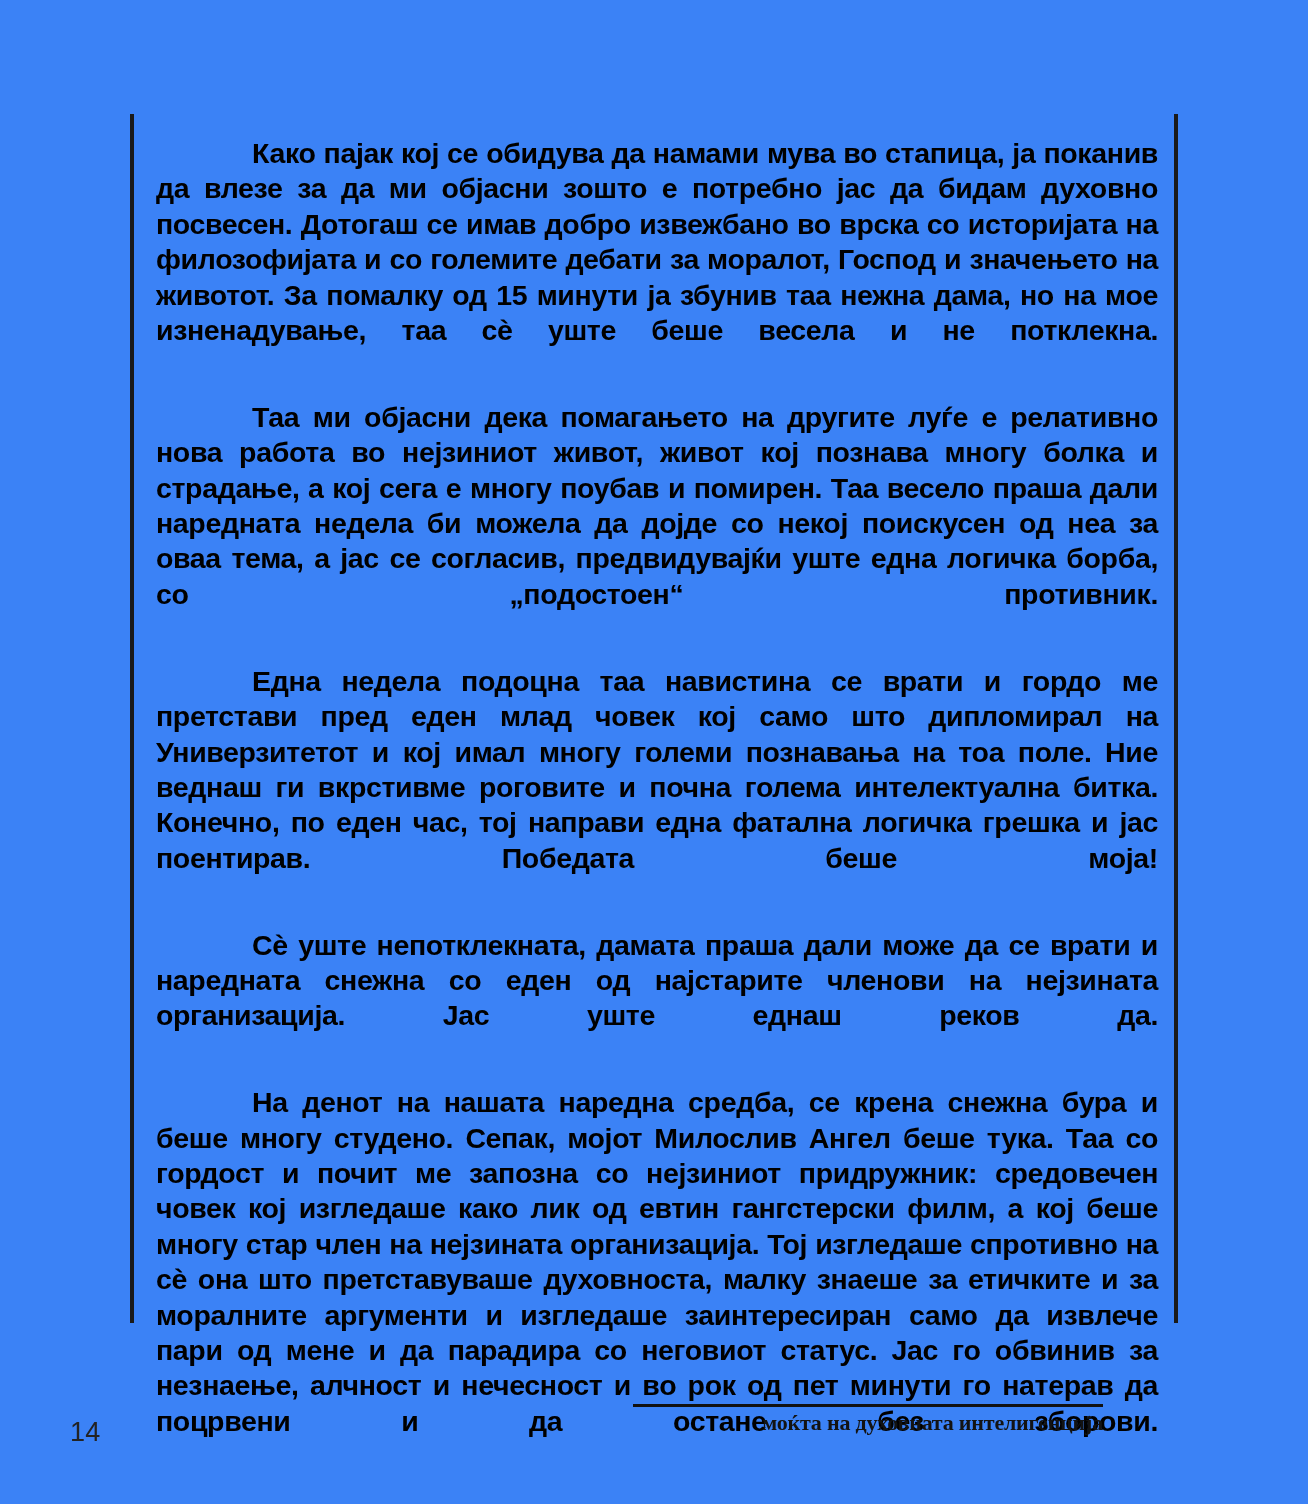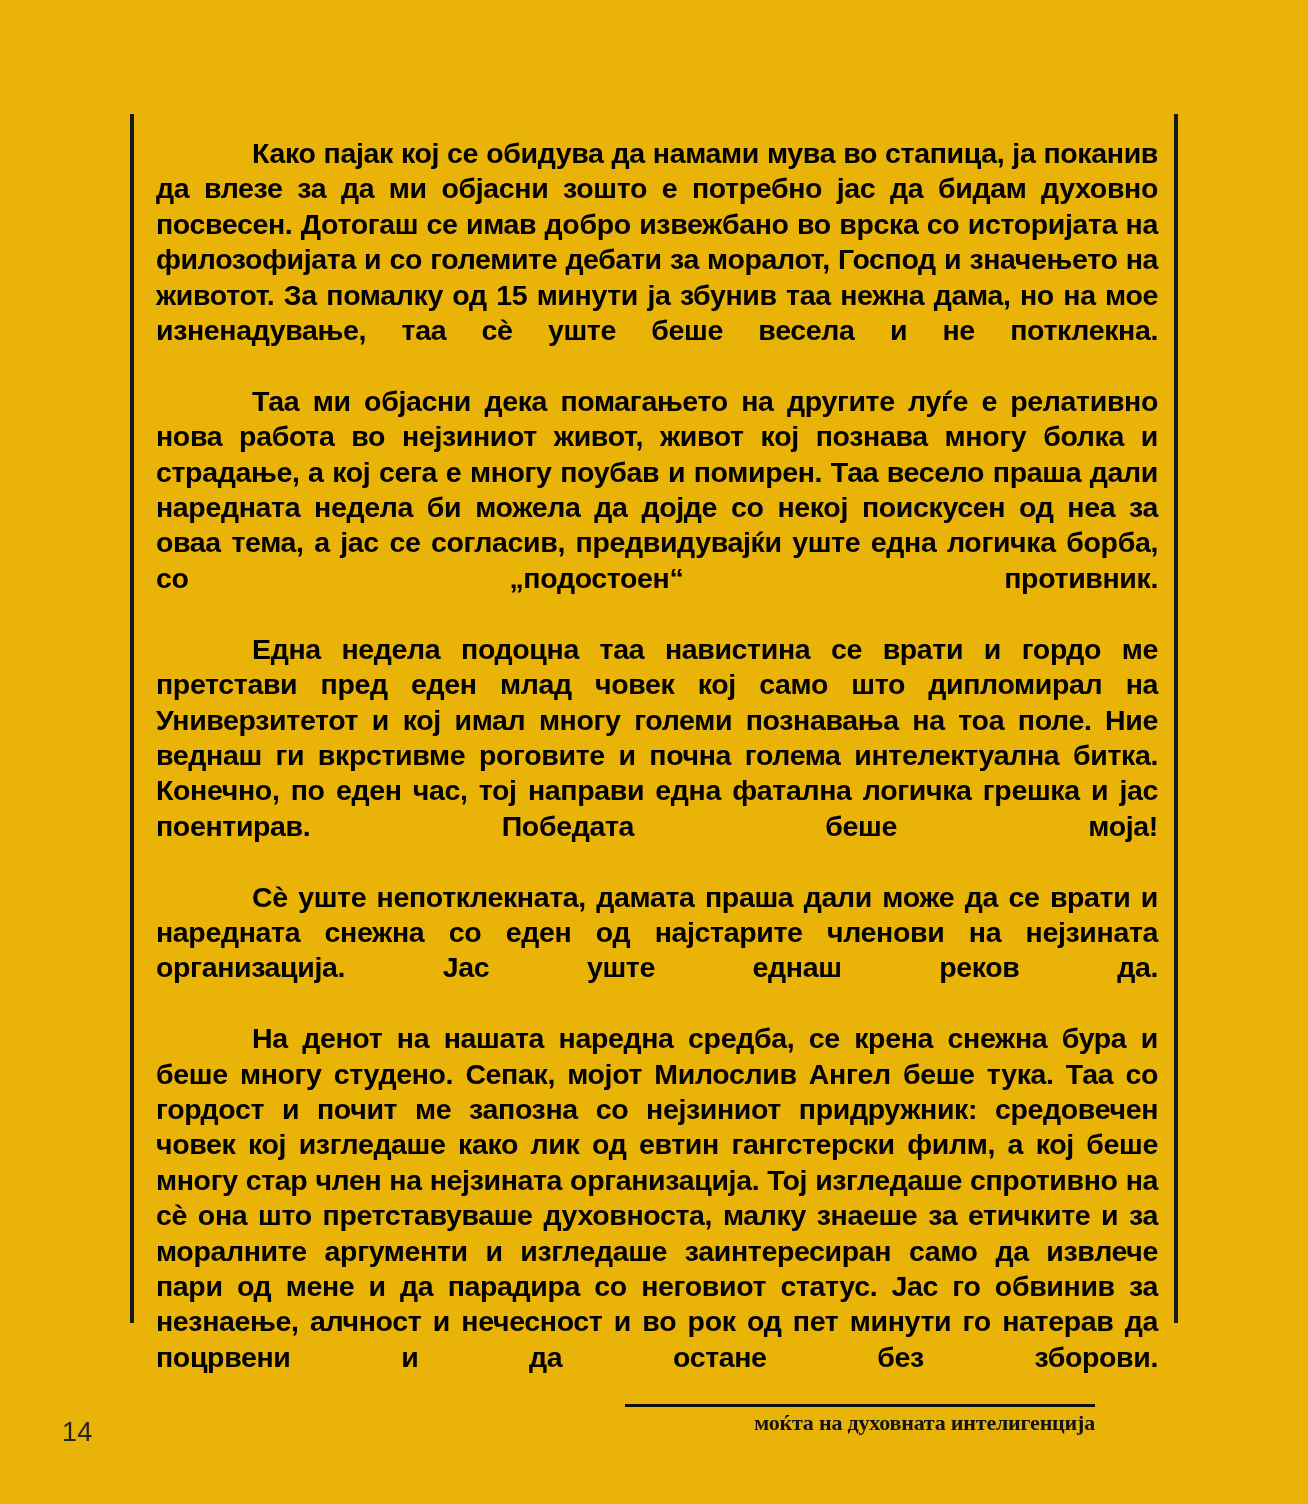--- a/index.html
+++ b/index.html
@@ -13,21 +13,21 @@
     position: relative;
     overflow: hidden;
     font-family: "Liberation Sans", "DejaVu Sans", sans-serif;
     color: #000000;
   }
 
   
   .page {
     position: absolute;
     inset: 0;
-    background: #eab308;
+    background: #3b82f6;
   }
 
   
   .rule-left, .rule-right {
     position: absolute;
     top: 114px;
     height: 1209px;
     width: 4px;
     background: #1a1a1a;
   }
@@ -48,33 +48,33 @@
     text-justify: inter-word;
     font-weight: bold;
     font-size: 28.5px;
     line-height: 35.4px;
     letter-spacing: -0.35px;
     text-indent: 96px;
     word-spacing: 0px;
     font-stretch: condensed;
     transform-origin: left top;
   }
-  .para + .para { margin-top: 0; }
+  .para + .para { margin-top: 16px; }
 
   
   .para::after {
     content: "";
     display: inline-block;
     width: 100%;
   }
 
   
   .footer {
     position: absolute;
-    left: 0;
+    left: 8px;
     top: 1404px;
     width: 1123px;
     height: 100px;
   }
   .folio {
     position: absolute;
     left: 62px;
     top: 13px;
     font-size: 27px;
     font-weight: normal;

